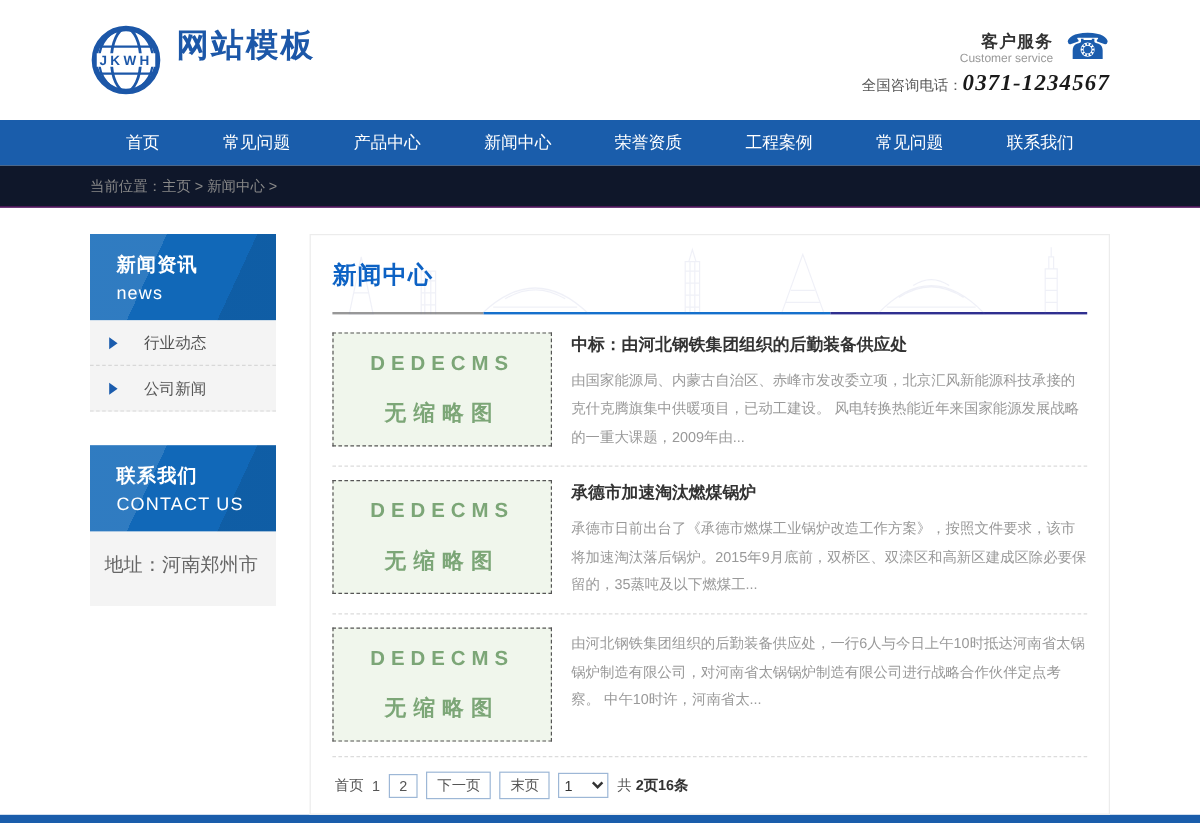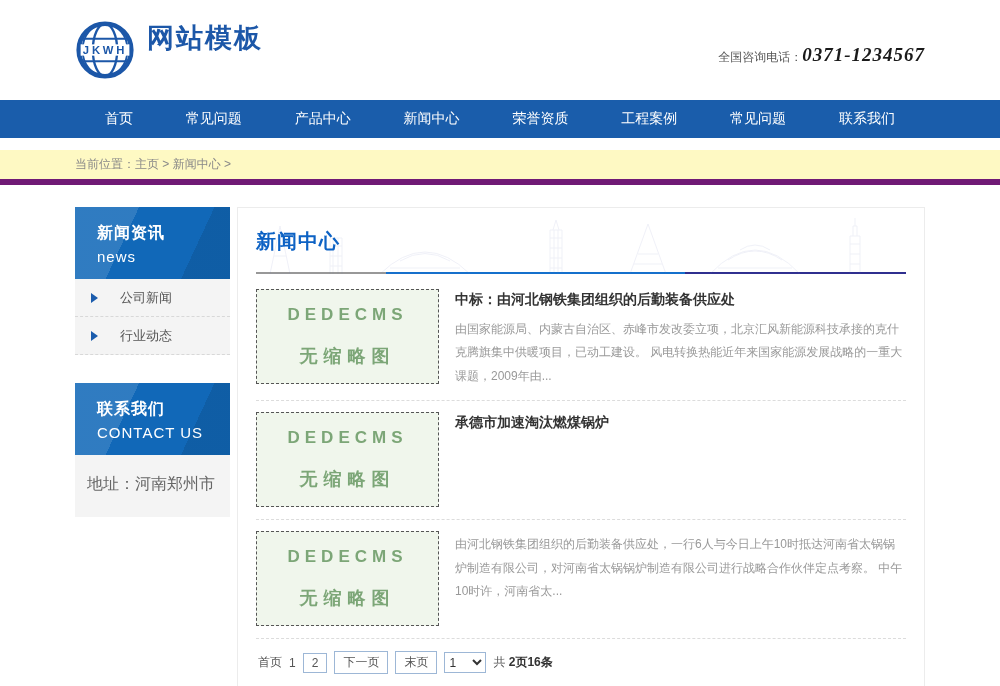--- a/index.html
+++ b/index.html
@@ -22,27 +22,27 @@
   .hotline { margin-top:4px; font-size:12px; color:#555; }
   .hotline b { font-family:"Liberation Serif","DejaVu Serif",serif; font-style:italic;
     font-size:19px; color:#1a1a1a; letter-spacing:1px; }
 
   
   .nav { height:38px; background:#1a5dab; }
   .nav .container { height:100%; display:flex; align-items:center; justify-content:space-between; padding:0 30px; }
   .nav-item { color:#fff; font-size:14px; cursor:pointer; white-space:nowrap; }
 
   
-  .crumbbar { height:35px; background:#fef9c3; border-bottom:6px solid #701a75;margin-top:12px; }
+  .crumbbar { height:35px; background:#0f172a; border-bottom:1px solid #701a75; }
   .crumbbar .container { height:100%; display:flex; align-items:center; }
   .crumb { font-size:12px; color:#888; }
 
   
   .content { margin-top:22px; }
-  .content .container { display:flex; gap:7px; align-items:flex-start;justify-content:space-between; }
+  .content .container { display:flex; gap:28px; align-items:flex-start;justify-content:space-between; }
 
   
   .sidebar { width:155px; flex:none; }
   .side-head { color:#fff; padding:16px 0 14px 22px; background:#1168b8;
     background-image:linear-gradient(115deg, rgba(255,255,255,0.13) 0 34%, rgba(255,255,255,0) 34%),
                      linear-gradient(295deg, rgba(0,0,0,0.10) 0 26%, rgba(0,0,0,0) 26%); }
   .side-head .t1 { font-size:16px; font-weight:bold; letter-spacing:1px; }
   .side-head .t2 { font-size:15px; margin-top:4px; letter-spacing:1px; }
   .side-menu { }
   .side-item { display:flex; align-items:center; gap:14px; height:38px; background:#f4f4f4;
@@ -95,20 +95,27 @@
         <ellipse cx="32" cy="32" rx="13" ry="28" fill="none" stroke="#1c57a8" stroke-width="2.5"></ellipse>
         <ellipse cx="32" cy="32" rx="24" ry="28" fill="none" stroke="#1c57a8" stroke-width="2"></ellipse>
         <line x1="6" y1="20" x2="58" y2="20" stroke="#1c57a8" stroke-width="2"></line>
         <line x1="6" y1="44" x2="58" y2="44" stroke="#1c57a8" stroke-width="2"></line>
         <rect x="6" y="26" width="52" height="12" fill="#fff"></rect>
         <text x="32" y="36.5" text-anchor="middle" font-size="12" font-weight="bold" fill="#1c57a8" letter-spacing="3">JKWH</text>
       </svg>
       <div class="site-title">网站模板</div>
     </div>
     <div class="hdr-right">
+      <div class="svc-row">
+        <div class="svc-labels">
+          <div class="svc-cn">客户服务</div>
+          <div class="svc-en">Customer service</div>
+        </div>
+        <div class="phone-icon">☎</div>
+      </div>
       <div class="hotline"><span>全国咨询电话：</span><b>0371-1234567</b></div>
     </div>
   </div>
 </div>
 
 <div class="nav">
   <div class="container">
     <div class="nav-item">首页</div>
     <div class="nav-item">常见问题</div>
     <div class="nav-item">产品中心</div>
@@ -130,25 +137,25 @@
   <div class="container">
 
     <div class="sidebar">
       <div class="side-head">
         <div class="t1">新闻资讯</div>
         <div class="t2">news</div>
       </div>
       <div class="side-menu">
         <div class="side-item">
           <i class="tri"></i>
-          <span>公司新闻</span>
+          <span>行业动态</span>
         </div>
         <div class="side-item">
           <i class="tri"></i>
-          <span>行业动态</span>
+          <span>公司新闻</span>
         </div>
       </div>
       <div class="side-gap"></div>
       <div class="side-head">
         <div class="t1">联系我们</div>
         <div class="t2">CONTACT US</div>
       </div>
       <div class="side-info">
         <div>地址：河南郑州市</div>
       </div>
@@ -186,20 +193,21 @@
         </div>
       </div>
 
       <div class="news-item">
         <div class="thumb">
           <div class="l1">DEDECMS</div>
           <div class="l2">无缩略图</div>
         </div>
         <div class="news-text">
           <div class="news-title">承德市加速淘汰燃煤锅炉</div>
+          <div class="news-excerpt">承德市日前出台了《承德市燃煤工业锅炉改造工作方案》，按照文件要求，该市将加速淘汰落后锅炉。2015年9月底前，双桥区、双滦区和高新区建成区除必要保留的，35蒸吨及以下燃煤工...</div>
         </div>
       </div>
 
       <div class="news-item">
         <div class="thumb">
           <div class="l1">DEDECMS</div>
           <div class="l2">无缩略图</div>
         </div>
         <div class="news-text">
           <div class="news-excerpt">由河北钢铁集团组织的后勤装备供应处，一行6人与今日上午10时抵达河南省太锅锅炉制造有限公司，对河南省太锅锅炉制造有限公司进行战略合作伙伴定点考察。 中午10时许，河南省太...</div>

